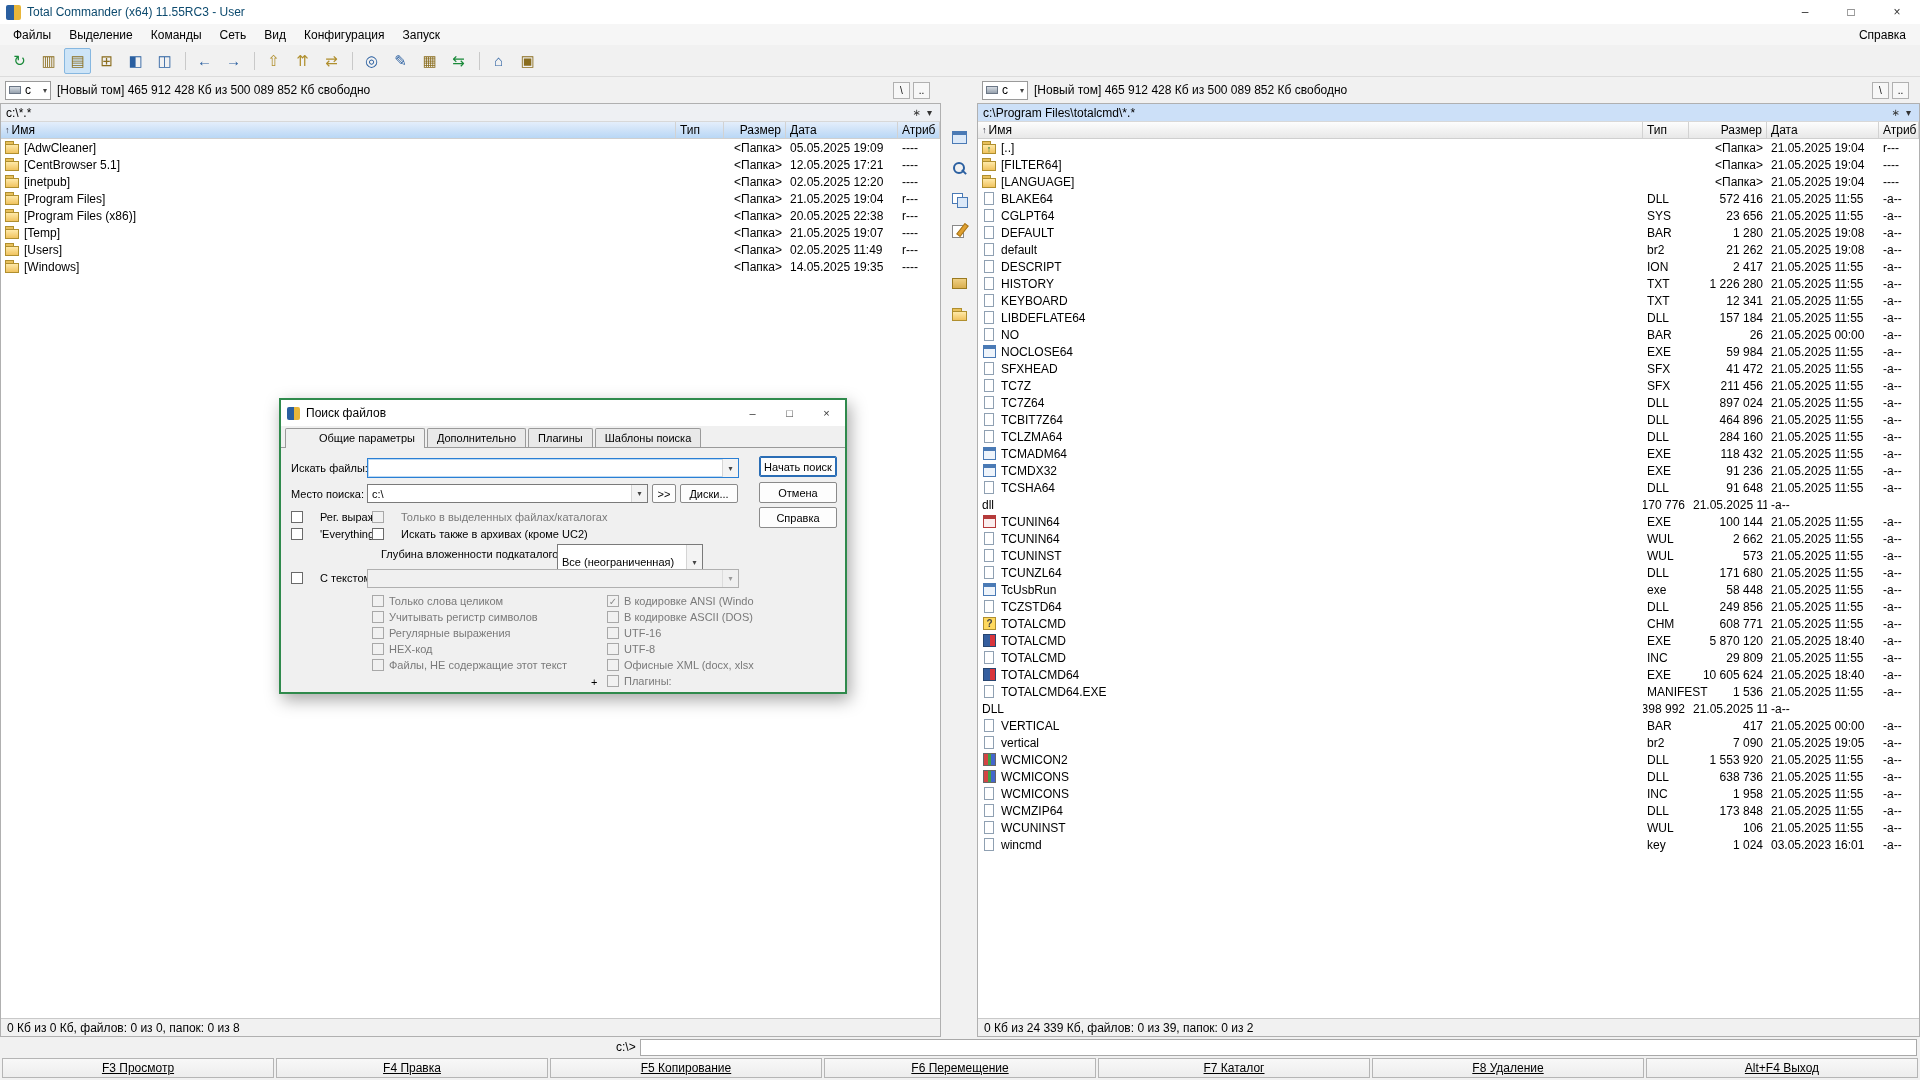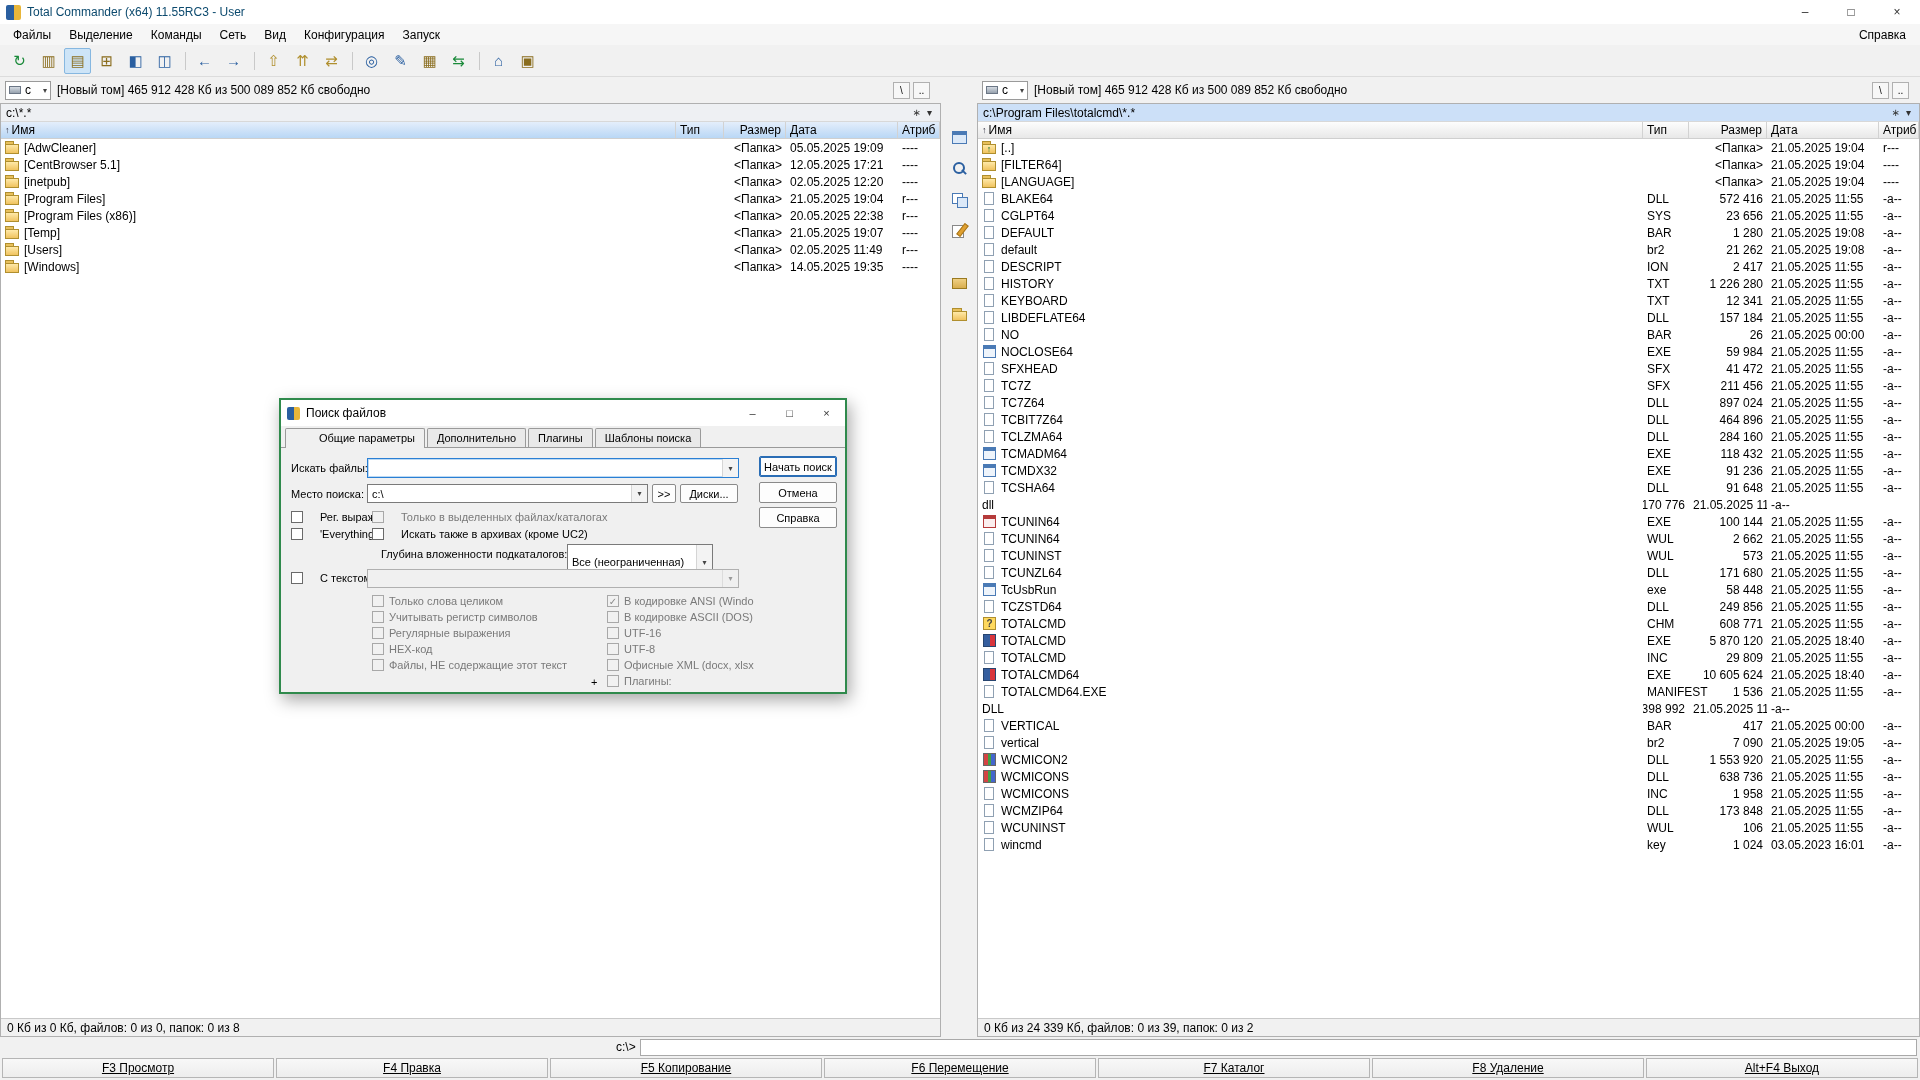--- a/index.html
+++ b/index.html
@@ -942,21 +942,21 @@
     <label class="cbx" style="left:10px;top:78px">
       <span class="cb-box"></span>
       <span class="cb-lbl">'Everything'</span>
     </label>
     <label class="cbx" style="left:91px;top:78px">
       <span class="cb-box"></span>
       <span class="cb-lbl">Искать также в архивах (кроме UC2)</span>
     </label>
 
     <span class="abs dlbl" style="left:100px;top:98px">Глубина вложенности подкаталогов:</span>
-    <span class="abs combo" style="left:286px;top:94px;width:146px;height:36px">
+    <span class="abs combo" style="left:276px;top:94px;width:146px;height:36px">
       <span class="cval">Все (неограниченная)</span>
       <span class="carrow">▾</span>
     </span>
 
     <label class="cbx" style="left:10px;top:122px">
       <span class="cb-box"></span>
       <span class="cb-lbl">С текстом:</span>
     </label>
     <span class="abs combo disabled" style="left:86px;top:119px;width:372px;height:19px">
       <span class="cval"></span>

